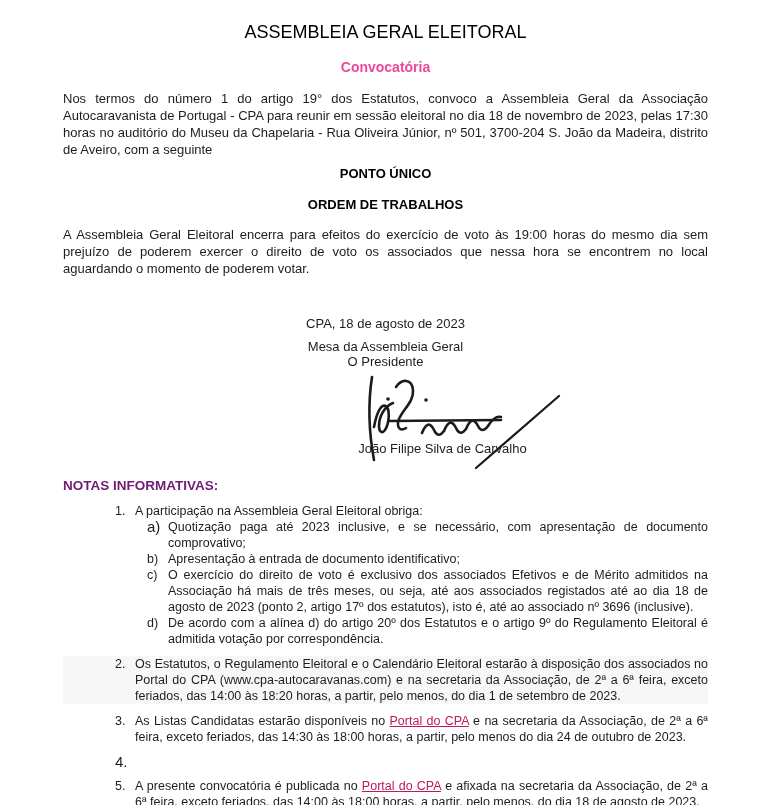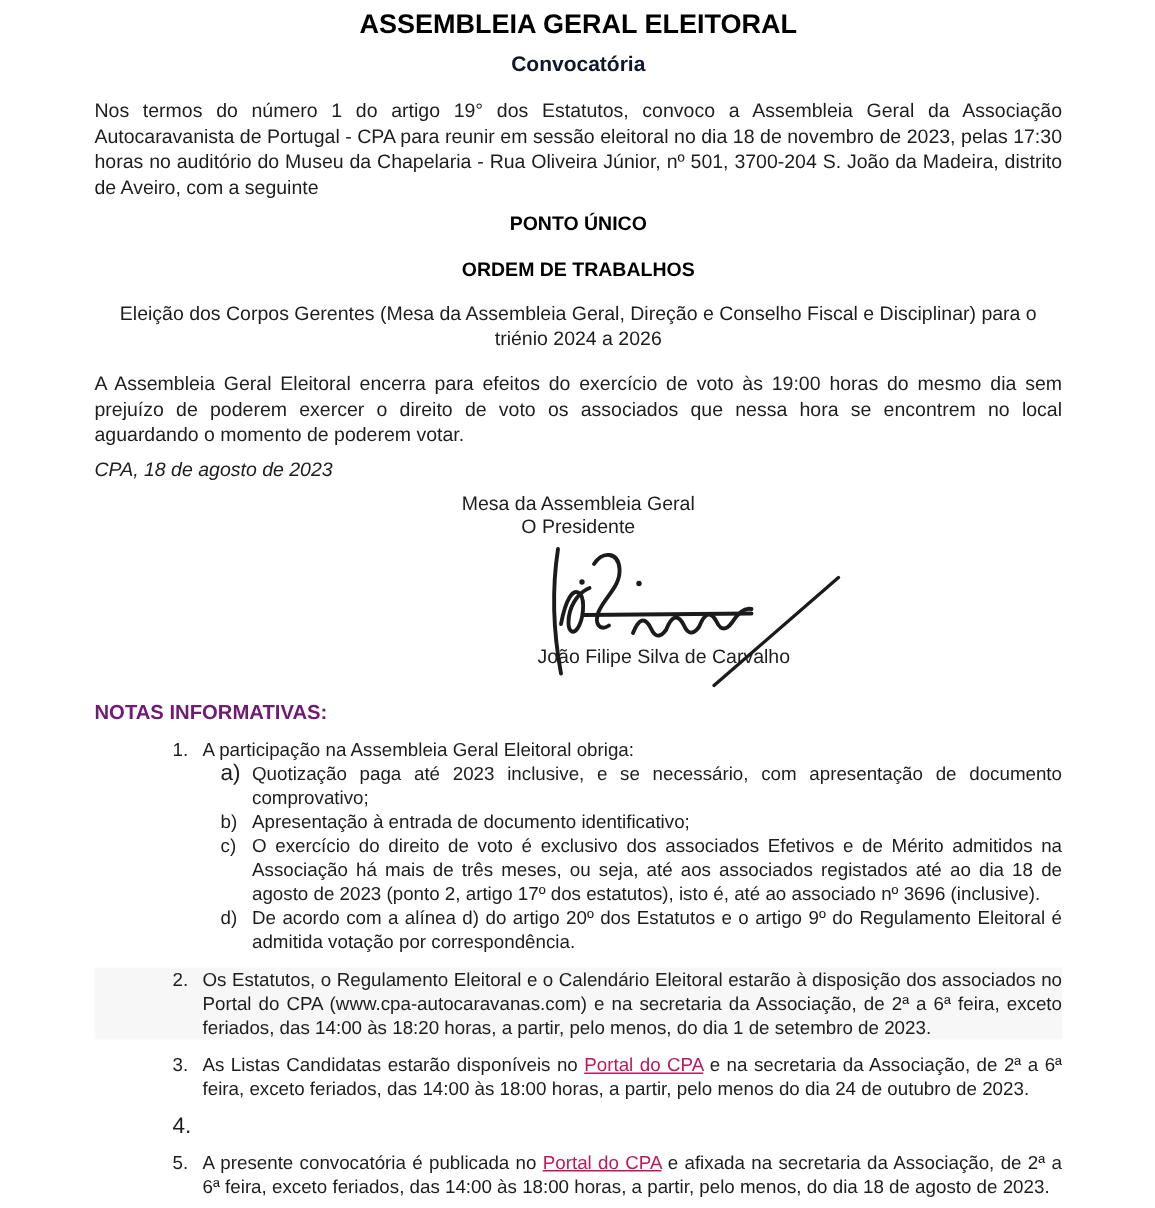--- a/index.html
+++ b/index.html
@@ -9,39 +9,39 @@
     color:#1d1d1f;
     -webkit-font-smoothing:antialiased;
   }
   .page{
     box-sizing:border-box;
     width:770px;height:805px;
     padding:6px 62px 0 63px;
     background:#fff;
   }
   .title{
-    font-size:18px;font-weight:bold;color:#000;
-    text-align:center;line-height:20px;margin:0;
+    font-size:18px;font-weight:normal;color:#000;
+    text-align:center;line-height:20px;margin:16px;
   }
   .subtitle{
-    font-size:14px;font-weight:bold;color:#0f172a;
+    font-size:14px;font-weight:bold;color:#ec4899;
     text-align:center;line-height:18px;margin:7px 0 0 0;
   }
   .para{
     font-size:13px;line-height:17px;margin:14px 0 0 0;
     text-align:justify;
   }
   .h3{
     font-size:13px;font-weight:bold;color:#000;text-align:center;
     line-height:17px;margin:7px 0 0 0;
   }
   .h3 + .h3{margin-top:14px;}
   .point-text{font-size:13px;line-height:17px;margin:12px 0 0 0;text-align:center;}
   .closing{margin-top:13px;}
-  .date-line{font-size:13px;line-height:17px;margin:6px 0 0 0;text-align:left;font-style:italic;}
+  .date-line{font-size:13px;line-height:17px;margin:38px 0 0 0;text-align:center;}
   
   .sig{margin-top:7px;text-align:center;}
   .sig-org,.sig-role{font-size:13px;line-height:15px;}
   .sig-svg{display:block;margin:2px auto -30px auto;transform:translateX(72px);}
   .sig-name{
     font-size:13px;line-height:16px;position:relative;left:57px;
   }
   
   .notes-heading{
     font-size:13.5px;font-weight:bold;color:#701a75;
@@ -71,21 +71,20 @@
 <div class="page">
 
   <h1 class="title">ASSEMBLEIA GERAL ELEITORAL</h1>
   <h2 class="subtitle">Convocatória</h2>
 
   <p class="para">Nos termos do número 1 do artigo 19° dos Estatutos, convoco a Assembleia Geral da Associação Autocaravanista de Portugal - CPA para reunir em sessão eleitoral no dia 18 de novembro de 2023, pelas 17:30 horas no auditório do Museu da Chapelaria - Rua Oliveira Júnior, nº 501, 3700-204 S. João da Madeira, distrito de Aveiro, com a seguinte</p>
 
   <div class="h3">PONTO ÚNICO</div>
   <div class="h3">ORDEM DE TRABALHOS</div>
 
-  <p class="point-text">Eleição dos Corpos Gerentes (Mesa da Assembleia Geral, Direção e Conselho Fiscal e Disciplinar) para o triénio 2024 a 2026</p>
 
   <p class="para closing">A Assembleia Geral Eleitoral encerra para efeitos do exercício de voto às 19:00 horas do mesmo dia sem prejuízo de poderem exercer o direito de voto os associados que nessa hora se encontrem no local aguardando o momento de poderem votar.</p>
 
   <p class="date-line">CPA, 18 de agosto de 2023</p>
 
   <div class="sig">
     <div class="sig-org">Mesa da Assembleia Geral</div>
     <div class="sig-role">O Presidente</div>
     <svg class="sig-svg" width="228" height="100" viewBox="0 0 228 100" fill="none">
       <g stroke="#1b1b1d" stroke-width="2.6" stroke-linecap="round" fill="none">
@@ -130,21 +129,21 @@
   </div>
 
   <div class="note note-highlight">
     <span class="num">2.</span>
     <div class="body">Os Estatutos, o Regulamento Eleitoral e o Calendário Eleitoral estarão à disposição dos associados no Portal do CPA (www.cpa-autocaravanas.com) e na secretaria da Associação, de 2ª a 6ª feira, exceto feriados, das 14:00 às 18:20 horas, a partir, pelo menos, do dia 1 de setembro de 2023.</div>
   </div>
 
   <div class="note">
     <span class="num">3.</span>
     <div class="body">
-      <span>As Listas Candidatas estarão disponíveis no </span><a class="portal-link" href="#">Portal do CPA</a><span> e na secretaria da Associação, de 2ª a 6ª feira, exceto feriados, das 14:00 às 18:00 horas, a partir, pelo menos do dia 24 de outubro de 2023.</span>
+      <span>As Listas Candidatas estarão disponíveis no </span><a class="portal-link" href="#">Portal do CPA</a><span> e na secretaria da Associação, de 2ª a 6ª feira, exceto feriados, das 14:30 às 18:00 horas, a partir, pelo menos do dia 24 de outubro de 2023.</span>
     </div>
   </div>
 
   <div class="note">
     <span class="num marker-lg">4.</span>
   </div>
 
   <div class="note">
     <span class="num">5.</span>
     <div class="body">

